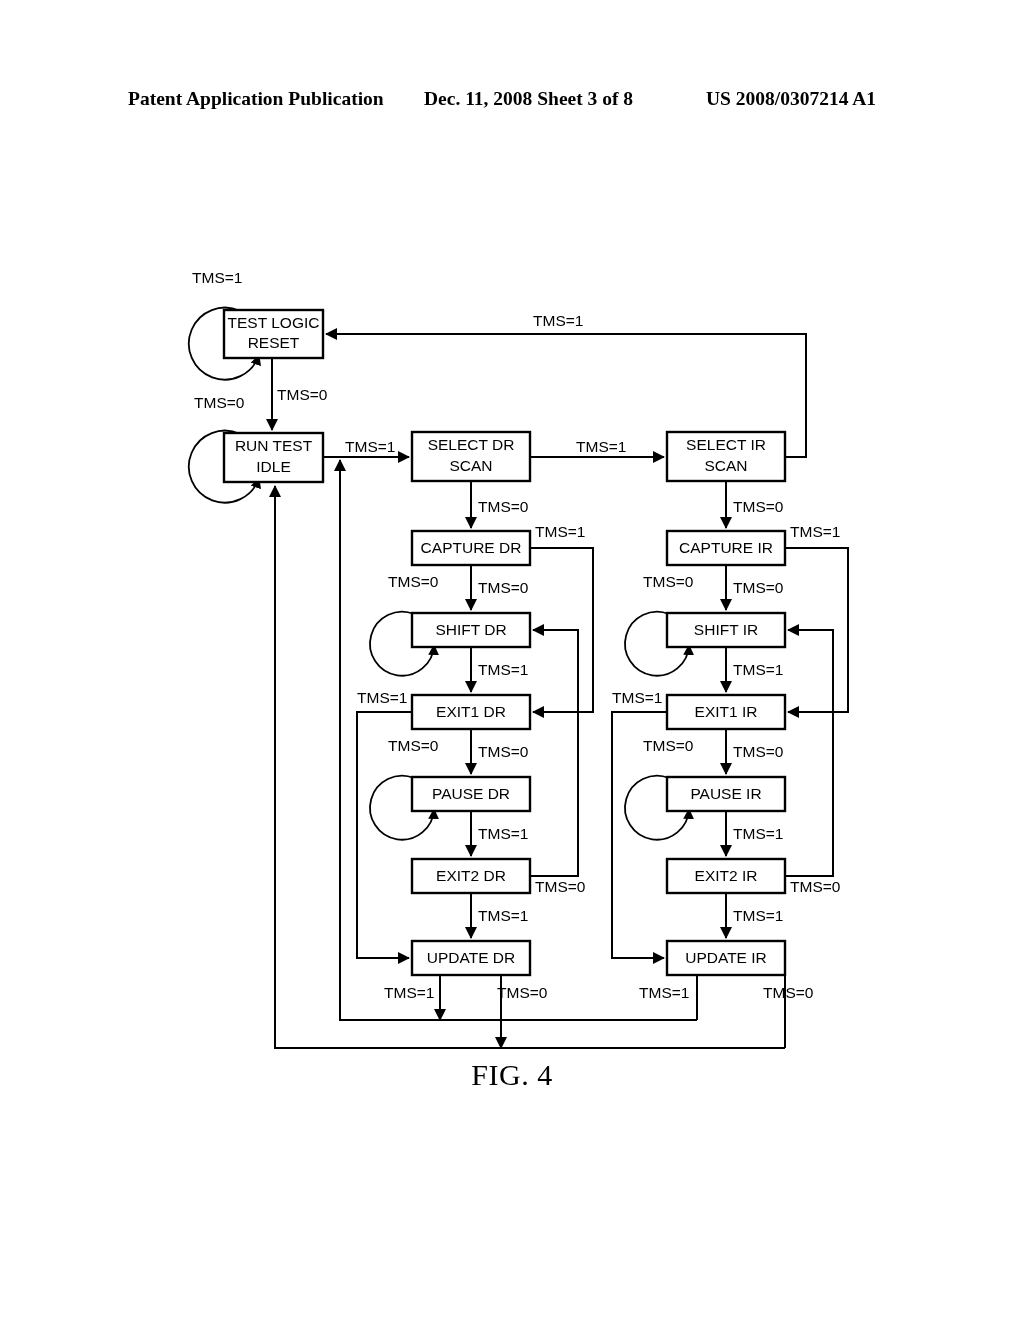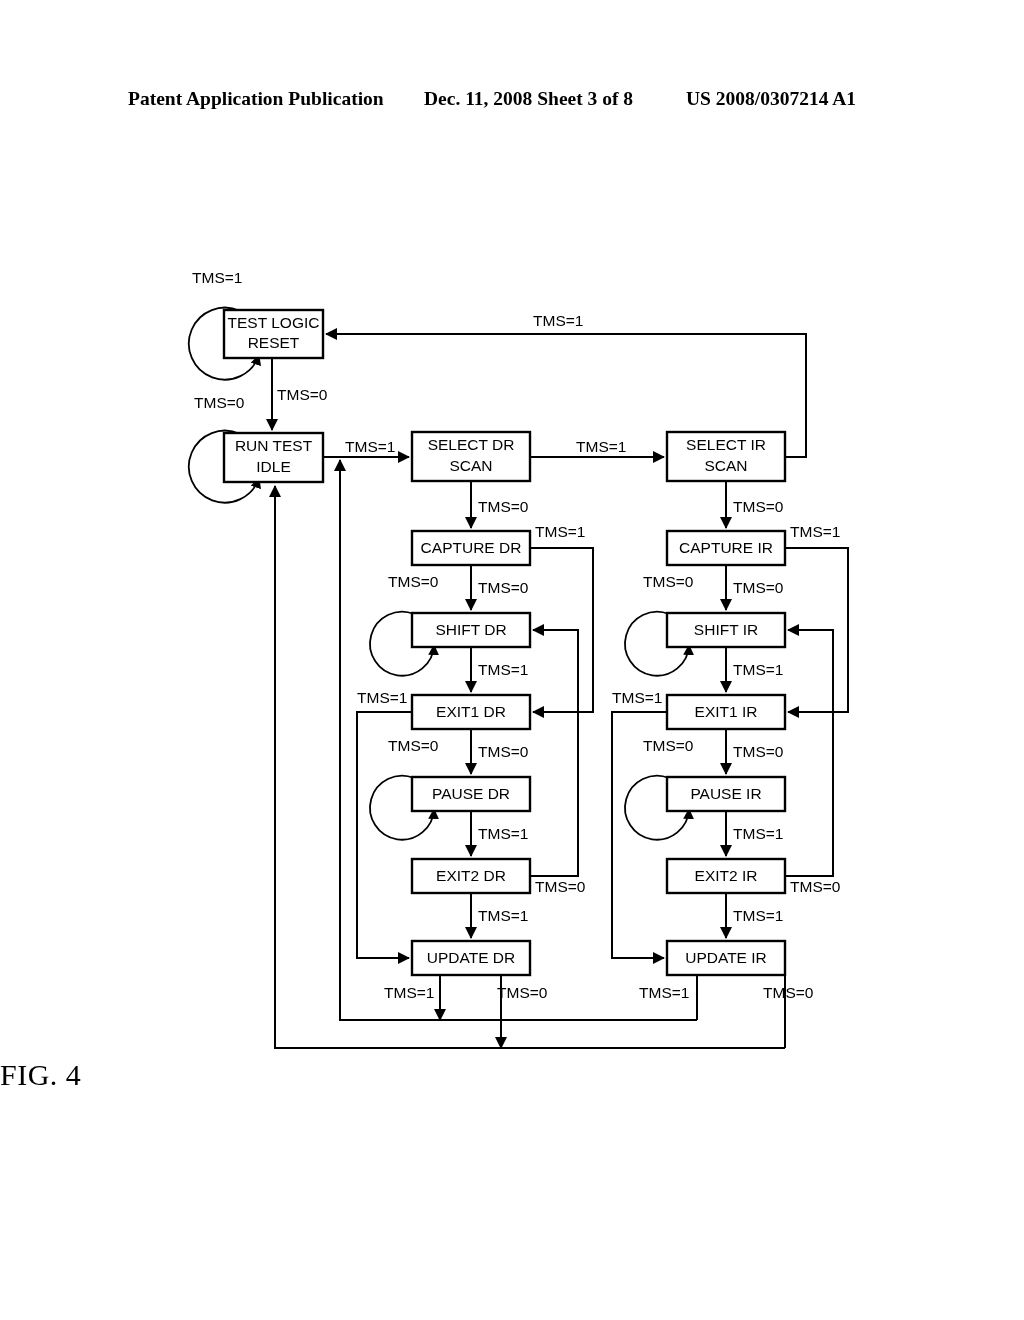--- a/index.html
+++ b/index.html
@@ -24,29 +24,29 @@
     left: 0;
     width: 1024px;
     height: 30px;
     font-family: "Liberation Serif", serif;
     font-weight: bold;
     font-size: 19.5px;
     white-space: nowrap;
   }
   #page-header .hdr-left   { position: absolute; left: 128px; top: 0; }
   #page-header .hdr-mid    { position: absolute; left: 424px; top: 0; font-family: Liberation Serif, serif; }
-  #page-header .hdr-right  { position: absolute; left: 686px; top: 0; }
+  #page-header .hdr-right  { position: absolute; left: 706px; top: 0; }
 
   
   #fig-caption {
     position: absolute;
     left: 0;
     top: 1058px;
     width: 1024px;
-    text-align: left;
+    text-align: center;
     font-family: "Liberation Serif", serif;
     font-size: 30px;
     letter-spacing: 0.5px;
   }
 
   
   #diagram {
     position: absolute;
     left: 0;
     top: 0;

